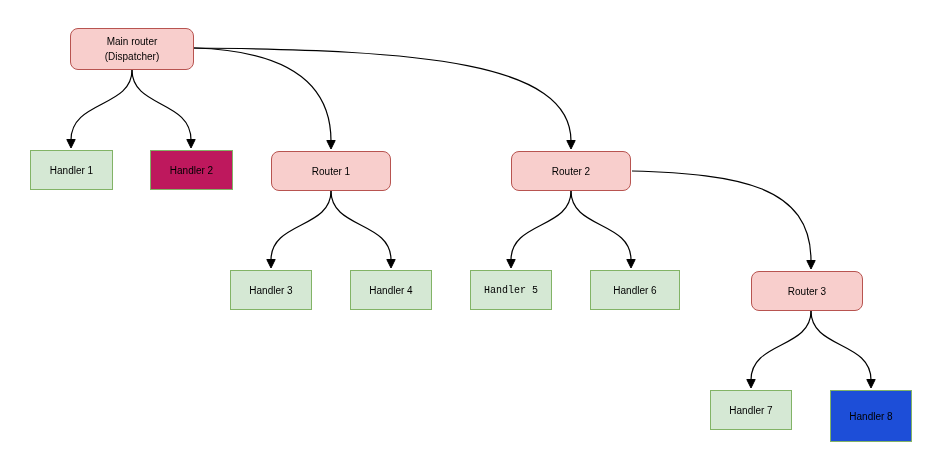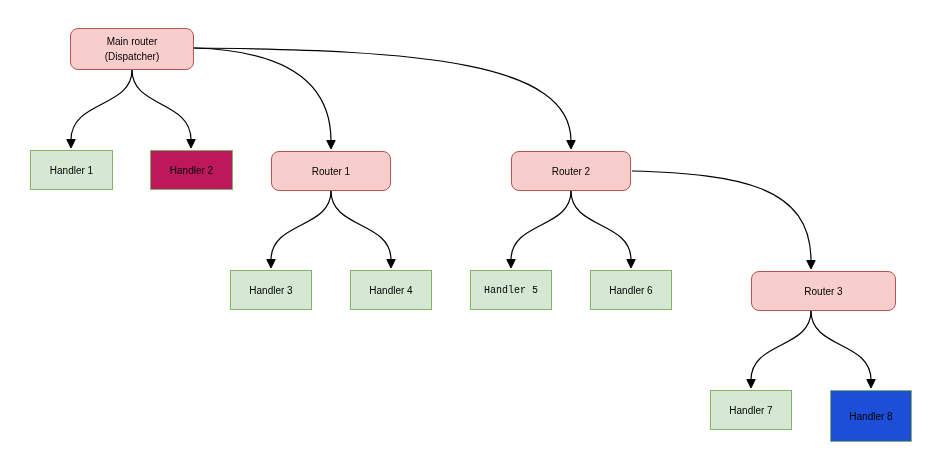--- a/index.html
+++ b/index.html
@@ -92,19 +92,19 @@
   <div id="nodes-layer">
       <div class="node-box node-router" style="left: 70px; top: 28px; width: 124px; height: 42px; background: rgb(248, 206, 204); border-color: rgb(184, 84, 80); color: rgb(0, 0, 0);"><span>Main router
 (Dispatcher)</span></div>
       <div class="node-box node-handler" style="left: 30px; top: 150px; width: 83px; height: 40px; background: rgb(213, 232, 212); border-color: rgb(130, 179, 102); color: rgb(0, 0, 0);"><span>Handler 1</span></div>
       <div class="node-box node-handler" style="left: 150px; top: 150px; width: 83px; height: 40px; background: #be185d; border-color: rgb(130, 179, 102); color: rgb(0, 0, 0);"><span>Handler 2</span></div>
       <div class="node-box node-router" style="left: 271px; top: 151px; width: 120px; height: 40px; background: rgb(248, 206, 204); border-color: rgb(184, 84, 80); color: rgb(0, 0, 0);"><span>Router 1</span></div>
       <div class="node-box node-router" style="left: 511px; top: 151px; width: 120px; height: 40px; background: rgb(248, 206, 204); border-color: rgb(184, 84, 80); color: rgb(0, 0, 0);"><span>Router 2</span></div>
       <div class="node-box node-handler" style="left: 230px; top: 270px; width: 82px; height: 40px; background: rgb(213, 232, 212); border-color: rgb(130, 179, 102); color: rgb(0, 0, 0);"><span>Handler 3</span></div>
       <div class="node-box node-handler" style="left: 350px; top: 270px; width: 82px; height: 40px; background: rgb(213, 232, 212); border-color: rgb(130, 179, 102); color: rgb(0, 0, 0);"><span>Handler 4</span></div>
       <div class="node-box node-handler" style="left: 470px; top: 270px; width: 82px; height: 40px; background: rgb(213, 232, 212); border-color: rgb(130, 179, 102); color: rgb(0, 0, 0); font-family: Liberation Mono, monospace;"><span>Handler 5</span></div>
-      <div class="node-box node-handler" style="left: 590px; top: 270px; width: 82px; height: 40px; background: rgb(213, 232, 212); border-color: rgb(130, 179, 102); color: rgb(0, 0, 0);"><span>Handler 6</span></div>
-      <div class="node-box node-router" style="left: 751px; top: 271px; width: 145px; height: 40px; background: rgb(248, 206, 204); border-color: rgb(184, 84, 80); color: rgb(0, 0, 0);"><span>Router 3</span></div>
+      <div class="node-box node-handler" style="left: 590px; top: 270px; width: 90px; height: 40px; background: rgb(213, 232, 212); border-color: rgb(130, 179, 102); color: rgb(0, 0, 0);"><span>Handler 6</span></div>
+      <div class="node-box node-router" style="left: 751px; top: 271px; width: 112px; height: 40px; background: rgb(248, 206, 204); border-color: rgb(184, 84, 80); color: rgb(0, 0, 0);"><span>Router 3</span></div>
       <div class="node-box node-handler" style="left: 710px; top: 390px; width: 82px; height: 40px; background: rgb(213, 232, 212); border-color: rgb(130, 179, 102); color: rgb(0, 0, 0);"><span>Handler 7</span></div>
       <div class="node-box node-handler" style="left: 830px; top: 390px; width: 82px; height: 52px; background: #1d4ed8; border-color: rgb(130, 179, 102); color: rgb(0, 0, 0);"><span>Handler 8</span></div>
     </div>
 
 </div>
 
 </body></html>

